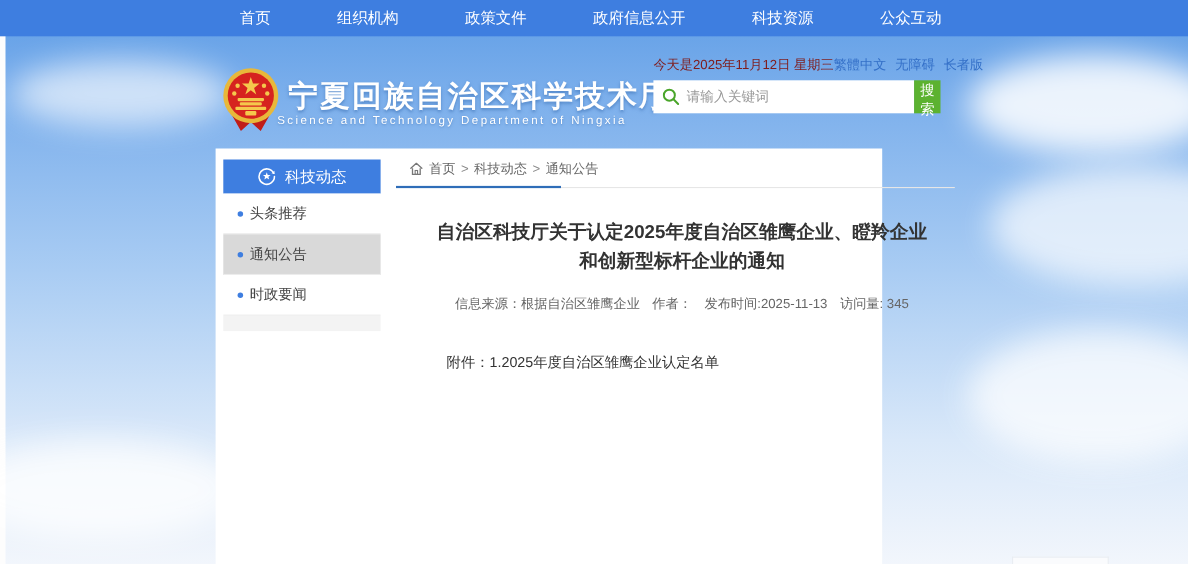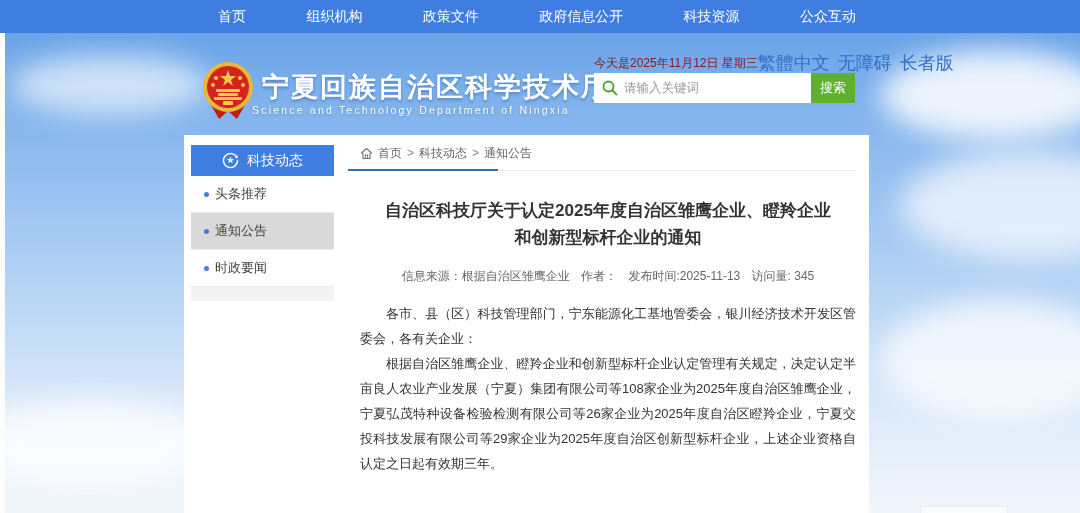--- a/index.html
+++ b/index.html
@@ -24,31 +24,31 @@
   .topnav-item { color:#fff; font-size:14px; cursor:pointer; padding:0 6px; white-space:nowrap; }
 
   
   .emblem { position:absolute; left:201px; top:61px; width:54px; height:60px; z-index:4; }
   .site-title { position:absolute; left:262px; top:69px; z-index:4; color:#fff; font-size:27px; font-weight:bold; letter-spacing:2px; text-shadow:0 2px 3px rgba(46,98,168,.55); white-space:nowrap; }
   .site-sub { position:absolute; left:252px; top:104px; z-index:4; color:#fff; font-size:10.5px; letter-spacing:2.2px; text-shadow:0 1px 2px rgba(46,98,168,.5); white-space:nowrap; }
 
   .util-row { position:absolute; left:594px; top:51px; width:279px; display:flex; justify-content:space-between; align-items:center; z-index:4; }
   .date-text { color:#7f1d1d; font-size:12px; white-space:nowrap; }
   .util-links { display:flex; gap:8px; }
-  .util-link { color:#3470c8; font-size:18px; cursor:pointer; white-space:nowrap; }
+  .util-link { color:#3470c8; font-size:12px; cursor:pointer; white-space:nowrap; }
 
   .search-row { position:absolute; left:594px; top:73px; width:261px; height:30px; display:flex; z-index:4; }
   .search-box { flex:1; height:30px; background:#fff; display:flex; align-items:center; padding-left:8px; }
   .search-box svg { flex:0 0 auto; }
   .search-input { border:none; outline:none; flex:1; height:16px; font-size:12.5px; margin-left:6px; color:#3b82f6; background:transparent; font-family:inherit; }
   .search-input::placeholder { color:#999; }
-  .search-btn { width:44px; height:30px; background:#5cb230; color:#fff; border:none; font-size:13px; cursor:pointer; font-family:inherit; }
+  .search-btn { width:24px; height:30px; background:#5cb230; color:#fff; border:none; font-size:13px; cursor:pointer; font-family:inherit; }
 
   
-  .wrapper { position:absolute; left:184px; top:135px; width:685px; height:378px; background:#fff; z-index:3; }
+  .wrapper { position:absolute; left:196px; top:135px; width:606px; height:378px; background:#fff; z-index:3; }
 
   
   .sidebar { position:absolute; left:7px; top:10px; width:143px; }
   .sidebar-header { height:31px; background:#3e7ee0; color:#fff; display:flex; align-items:center; justify-content:center; gap:8px; font-size:14px; }
   .sidebar-menu { background:#fff; }
   .sidebar-item { position:relative; height:37px; display:flex; align-items:center; padding-left:24px; font-size:13px; color:#444; cursor:pointer; border-bottom:1px solid #ececec;text-align:right; }
   .sidebar-item::before { content:""; position:absolute; left:13px; top:16px; width:5px; height:5px; border-radius:50%; background:#3e7ee0; }
   .sidebar-item.active { background:#d9d9d9; }
   .sidebar-footer { height:14px; background:#f3f3f3; }
 
@@ -174,24 +174,20 @@
       <div>和创新型标杆企业的通知</div>
     </div>
 
     <div class="article-meta">
       <span>信息来源：根据自治区雏鹰企业</span>
       <span>作者：</span>
       <span>发布时间:2025-11-13</span>
       <span>访问量: 345</span>
     </div>
 
-    <div class="article-body">
-      <p>各市、县（区）科技管理部门，宁东能源化工基地管委会，银川经济技术开发区管委会，各有关企业：</p>
-      <p>根据自治区雏鹰企业、瞪羚企业和创新型标杆企业认定管理有关规定，决定认定半亩良人农业产业发展（宁夏）集团有限公司等108家企业为2025年度自治区雏鹰企业，宁夏弘茂特种设备检验检测有限公司等26家企业为2025年度自治区瞪羚企业，宁夏交投科技发展有限公司等29家企业为2025年度自治区创新型标杆企业，上述企业资格自认定之日起有效期三年。</p>
-    </div>
 
     <div class="attach">
       <span class="attach-label">附件：</span>
       <div class="attach-list">
         <div>1.2025年度自治区雏鹰企业认定名单</div>
 
       </div>
     </div>
   </div>
 </div>

